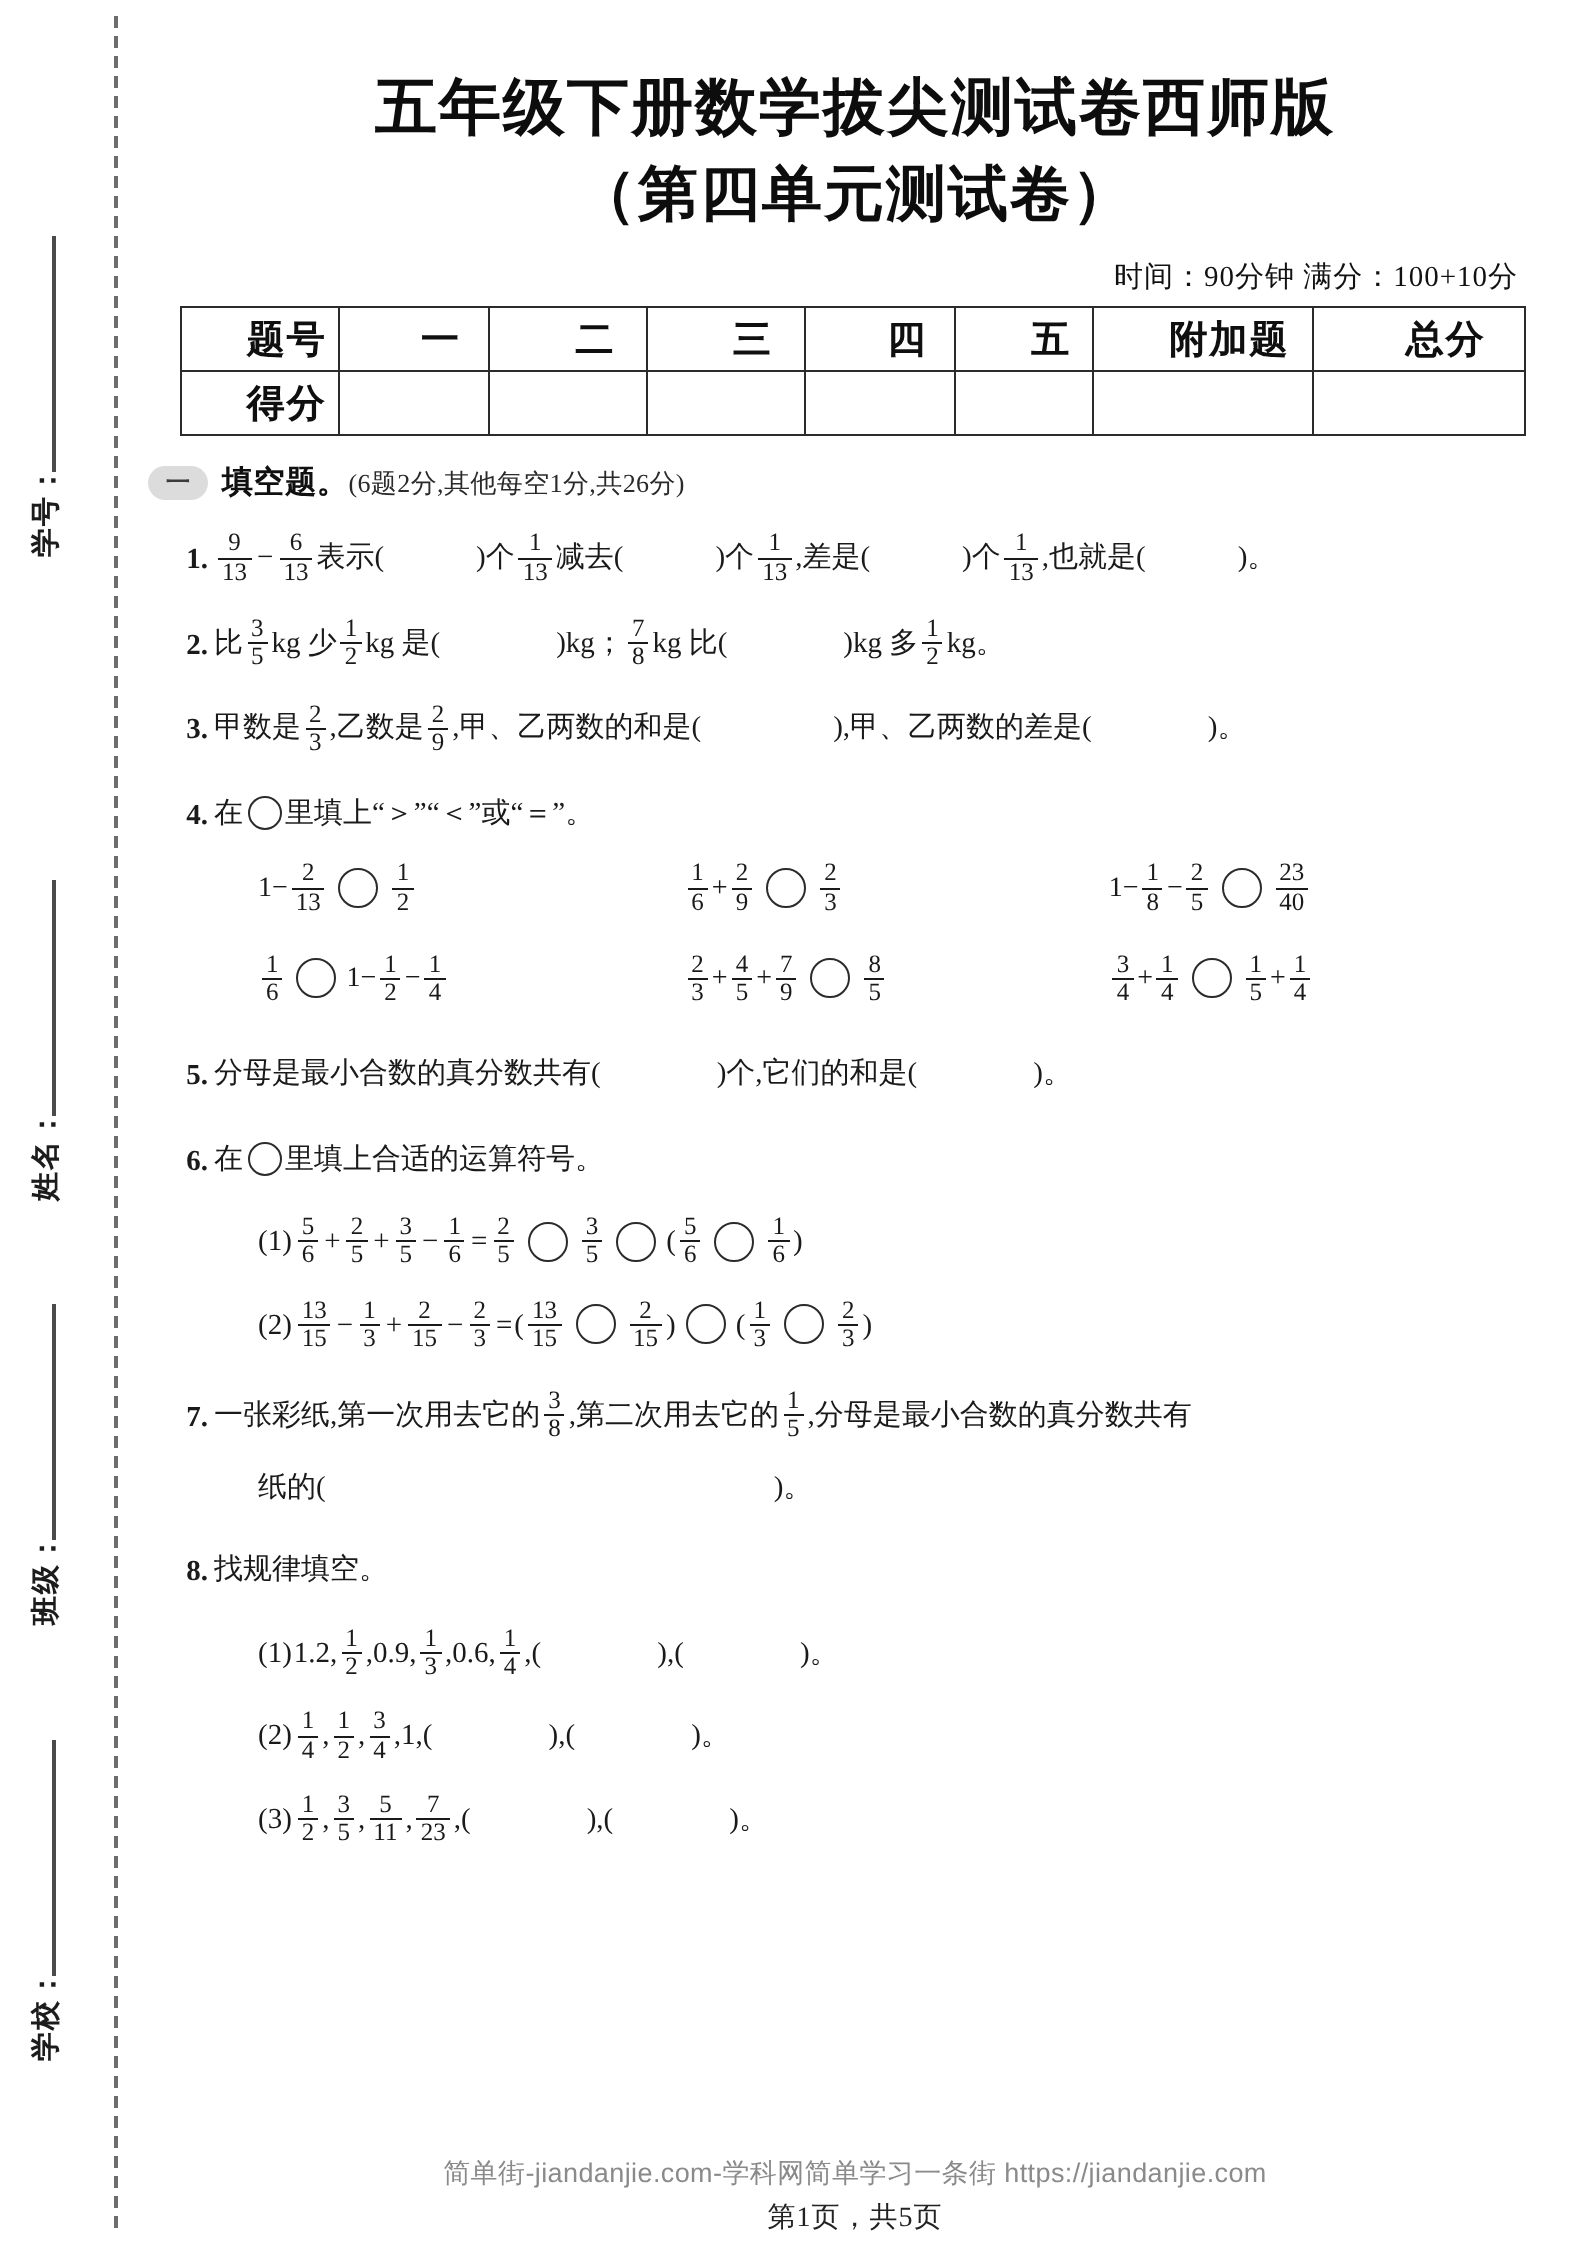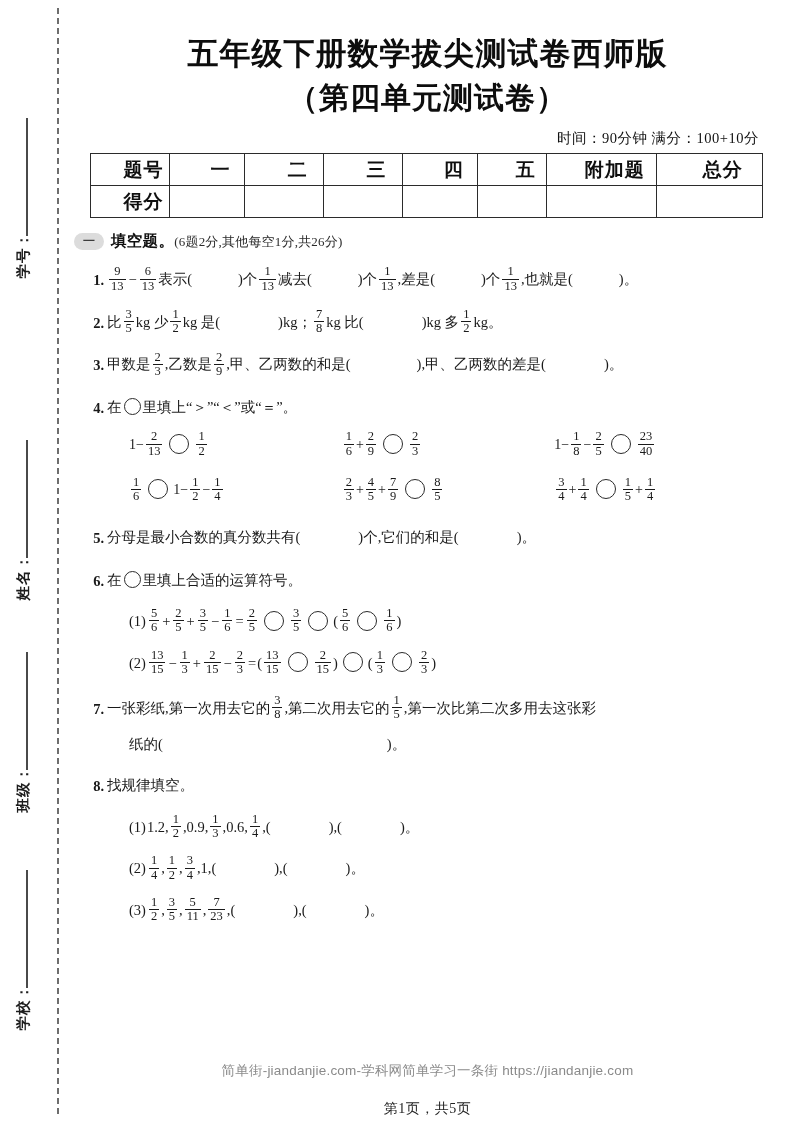--- a/index.html
+++ b/index.html
@@ -230,21 +230,21 @@
     width: 731px;
     text-align: center;
   }
   .watermark {
     font-size: 13.5px;
     color: #8a8a8a;
     font-family: "Liberation Sans", "DejaVu Sans", sans-serif;
     letter-spacing: .2px;
   }
   .page-num {
-    margin-top: 20px;
+    margin-top: 4px;
     font-size: 14px;
     color: #222;
     letter-spacing: .5px;
   }
 </style>
 </head>
 <body>
 
 <div id="left-margin">
   <div class="dashed-rule"></div>
@@ -651,21 +651,21 @@
           <span class="q-text">一张彩纸,第一次用去它的</span>
           <span class="frac">
               <span class="num">3</span>
               <span class="den">8</span>
             </span>
           <span class="q-text">,第二次用去它的</span>
           <span class="frac">
               <span class="num">1</span>
               <span class="den">5</span>
             </span>
-          <span class="q-text">,第一次比第二次多用去这张彩</span>
+          <span class="q-text">,分母是最小合数的真分数共有</span>
         </div>
         <div class="q-line indent" style="margin-top:8px;gap:36px;">
           <span class="q-text">纸的(</span>
           <span class="gap-md"></span>
           <span class="gap-md"></span>
           <span class="q-text">)。</span>
         </div>
       </div>
     </div>
 

